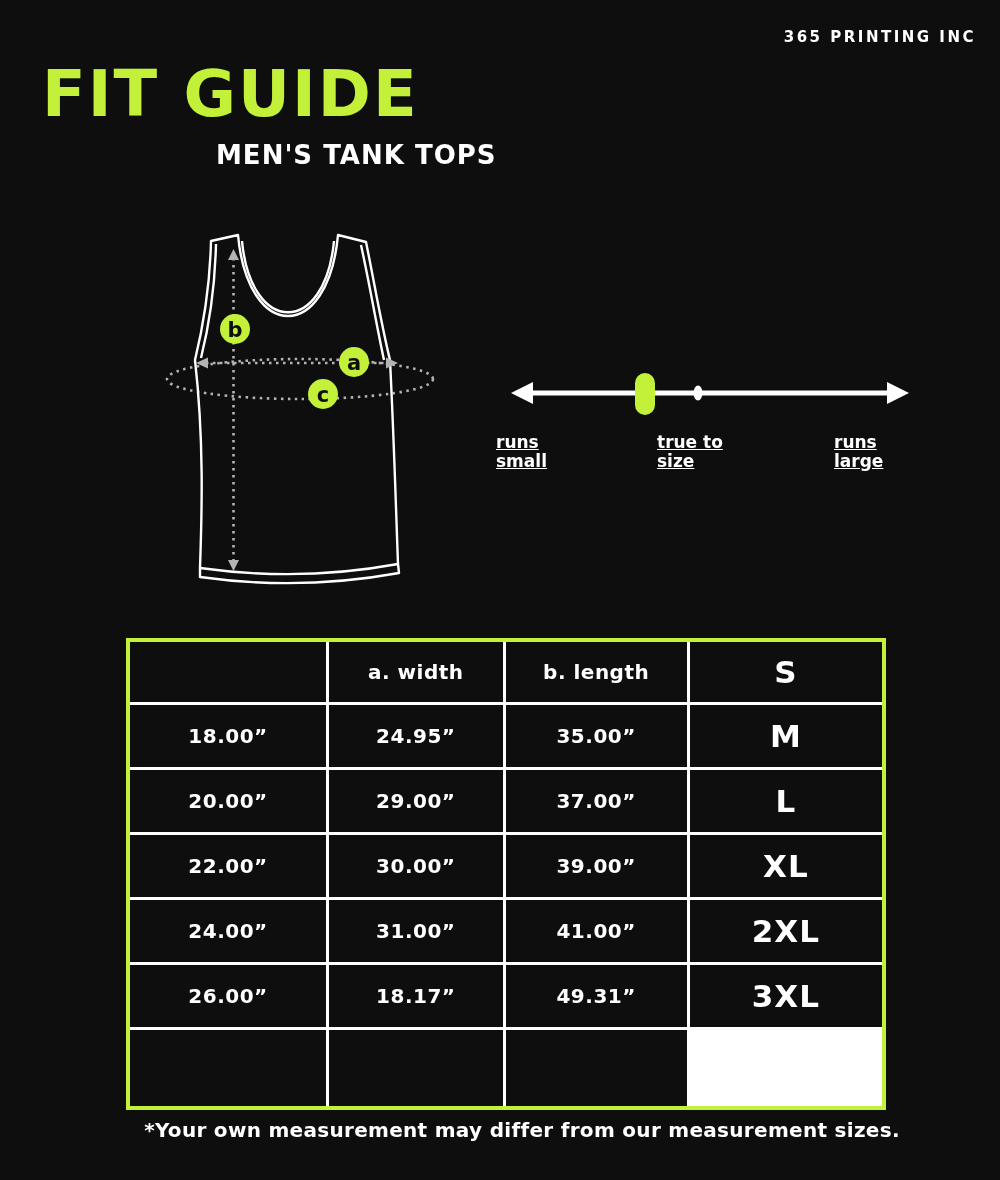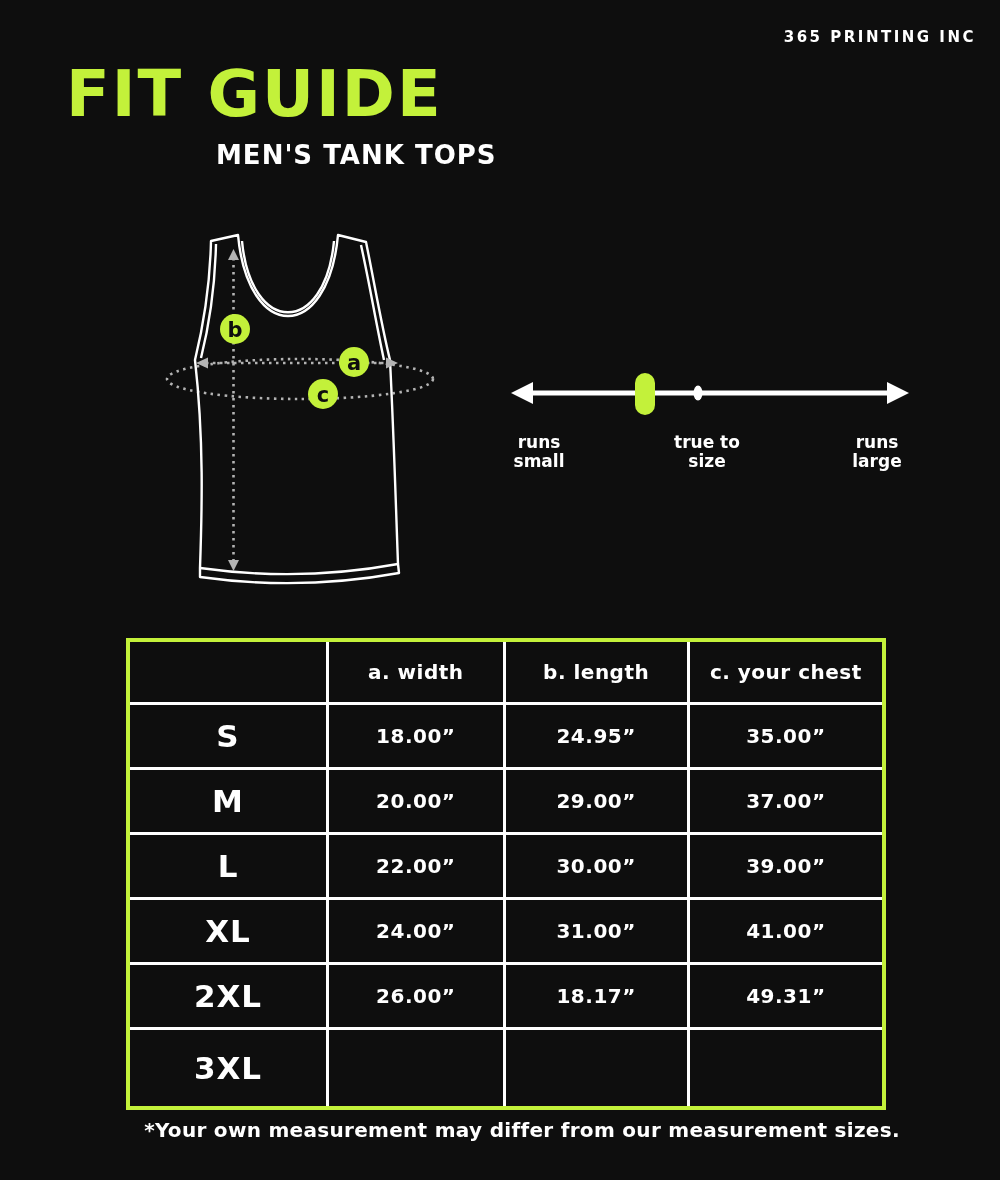--- a/index.html
+++ b/index.html
@@ -13,41 +13,41 @@
   body{font-family:"DejaVu Sans","Liberation Sans",sans-serif;}
   .frame{
     position:relative;width:1000px;height:1180px;
     background:var(--bg);overflow:hidden;font-weight:bold;color:var(--white);
   }
   .brand{
     position:absolute;top:28px;right:24px;
     font-size:15px;letter-spacing:2.5px;white-space:nowrap;
   }
   .title{
-    position:absolute;top:62px;left:66px;
+    position:absolute;top:62px;left:42px;
     font-size:64px;line-height:1;letter-spacing:2px;color:var(--accent);white-space:nowrap;
   }
   .subtitle{
     position:absolute;top:140px;left:176px;
     font-size:26px;letter-spacing:1px;white-space:nowrap;margin-left:40px;
   }
   .tank-svg{position:absolute;left:150px;top:210px;width:320px;height:400px;}
   .tank-line{fill:none;stroke:var(--white);stroke-width:2.4;stroke-linejoin:round;}
   .measure{stroke:var(--dash);stroke-width:2.6;fill:none;stroke-dasharray:2.5 4.5;}
   .measure-head{fill:var(--dash);stroke:none;}
   .marker-circle{fill:var(--accent);}
   .marker-letter{fill:#0e0e0e;font-size:21px;font-weight:bold;text-anchor:middle;}
   .scale-svg{position:absolute;left:505px;top:363px;width:410px;height:62px;}
   .scale-line{stroke:var(--white);stroke-width:5;}
   .scale-head{fill:var(--white);}
   .scale-pill{fill:var(--accent);}
   .scale-dot{fill:var(--white);}
   .scale-label{
-    position:absolute;top:433px;text-align:center;
-    font-size:17px;line-height:1.1;white-space:pre-line;
+    position:absolute;top:433px;
+    font-size:17px;line-height:1.1;white-space:pre-line;text-decoration:underline;
   }
   .scale-label.left{left:496px;width:86px;}
   .scale-label.center{left:657px;width:100px;}
   .scale-label.right{left:834px;width:86px;}
   .size-table{
     position:absolute;left:126px;top:638px;width:760px;height:472px;
     border:4px solid var(--accent);background:var(--white);
     display:grid;
     grid-template-columns:1.05fr 0.93fr 0.97fr 1.03fr;
     grid-template-rows:60px 62px 62px 62px 62px 62px 1fr;
@@ -122,21 +122,20 @@
 
   <div class="scale-label left"><span>runs</span><br><span>small</span></div>
   <div class="scale-label center"><span>true to</span><br><span>size</span></div>
   <div class="scale-label right"><span>runs</span><br><span>large</span></div>
 
   <div class="size-table">
 
     <div class="cell hdr"></div>
     <div class="cell hdr">a. width</div>
     <div class="cell hdr">b. length</div>
-    <div class="cell hdr">c. your chest</div>
 
     <div class="cell size">S</div>
     <div class="cell val">18.00”</div>
     <div class="cell val">24.95”</div>
     <div class="cell val">35.00”</div>
 
     <div class="cell size">M</div>
     <div class="cell val">20.00”</div>
     <div class="cell val">29.00”</div>
     <div class="cell val">37.00”</div>

